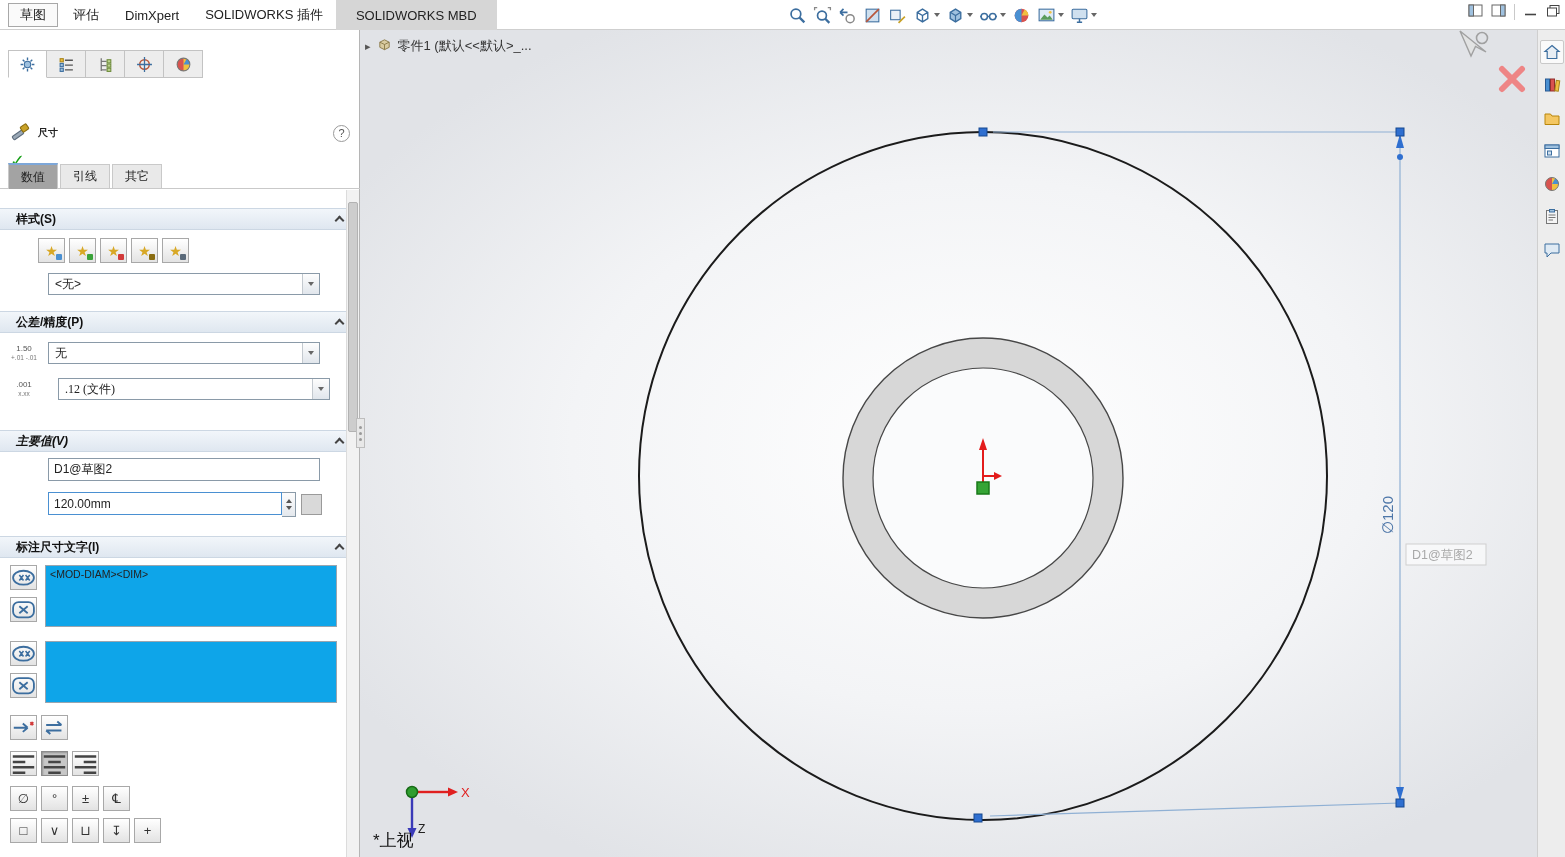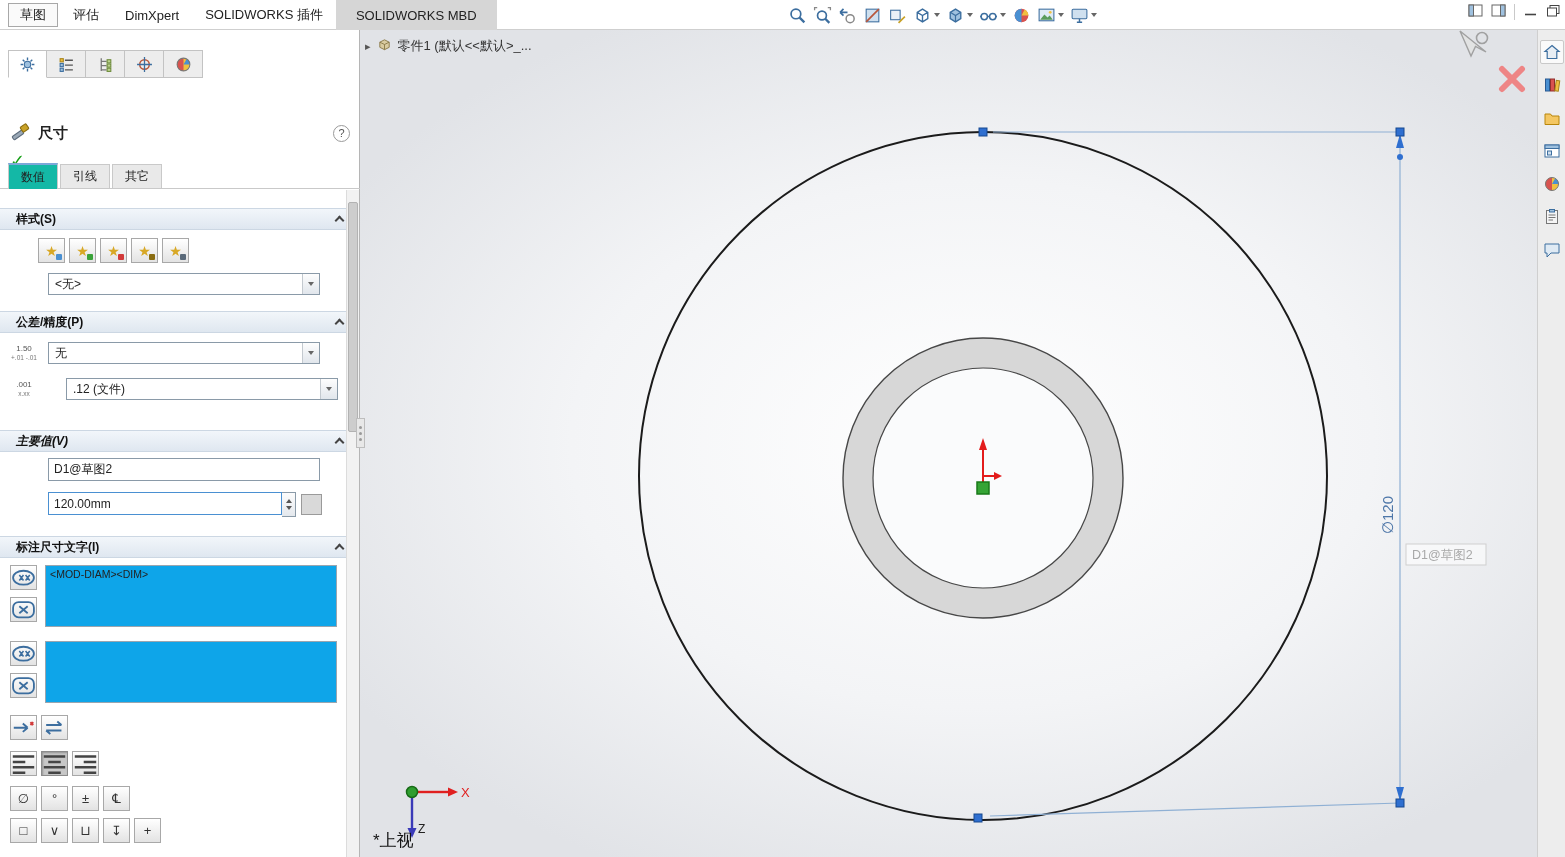--- a/index.html
+++ b/index.html
@@ -26,28 +26,28 @@
   .panel { position:absolute; left:0; top:30px; width:360px; bottom:0; background:#fff;
            border-right:1px solid #b5b5b5; }
   .mgr-tabs { position:absolute; left:8px; top:20px; height:28px; display:flex; }
   .mgr-tab { width:39px; height:28px; display:flex; align-items:center; justify-content:center;
              border:1px solid #c3c3c3; border-left:none; background:#ededed; cursor:default; }
   .mgr-tab:first-child { border-left:1px solid #c3c3c3; }
   .mgr-tab.active { background:#fff; border-bottom-color:#fff; }
   .mgr-tab svg { width:17px; height:17px; }
   .pm-header { position:absolute; left:0; top:88px; width:360px; height:30px; display:flex; align-items:center; padding:0 10px; }
   .pm-icon svg { width:20px; height:20px; }
-  .pm-title { font-size:15px; font-weight:bold; margin-left:8px; }
+  .pm-title { font-size:10px; font-weight:bold; margin-left:8px; }
   .help { margin-left:auto; width:17px; height:17px; border:1px solid #9a9a9a; border-radius:50%;
           display:flex; align-items:center; justify-content:center; font-size:11px; color:#555; cursor:default; }
   .pm-ok-row { position:absolute; left:10px; top:120px; }
   .ok { color:#17a017; font-size:18px; font-weight:bold; cursor:default; }
   .val-tabs { position:absolute; left:0; top:134px; width:360px; height:25px; display:flex; align-items:flex-end; padding-left:8px; border-bottom:1px solid #c9c9c9; }
   .vtab { padding:3px 12px; border:1px solid #c9c9c9; border-bottom:none; background:#e9e9e9; margin-right:2px; font-size:12px; cursor:default; }
-  .vtab.active { background:#14b8a6; position:relative; top:1px; padding-top:4px; border-top:2px solid #7da7d9; }
+  .vtab.active { background:#a3a3a3; position:relative; top:1px; padding-top:4px; border-top:2px solid #7da7d9; }
   .pm-content { position:absolute; left:0; top:160px; right:0; bottom:0; overflow:hidden; padding:0 18px 0 10px; }
   .pm-scroll { position:absolute; right:0; top:0; bottom:0; width:13px; background:#f2f2f2; border-left:1px solid #dcdcdc; }
   .pm-thumb { position:absolute; left:1px; right:1px; top:12px; height:230px; background:#cdcdcd; border:1px solid #b2b2b2; border-radius:2px; }
   .sec-header { height:22px; display:flex; align-items:center; justify-content:space-between; padding:0 16px;
                 background:linear-gradient(#f2f6fa,#dfe7f0); border-top:1px solid #ccd7e3; border-bottom:1px solid #ccd7e3;
                 font-weight:bold; color:#111; margin-left:-10px; margin-right:-18px; cursor:default; }
   .chev { width:7px; height:7px; border-left:2px solid #444; border-top:2px solid #444; transform:rotate(45deg); margin-top:3px; }
   .row { display:flex; align-items:center; }
   .dropdown { position:relative; height:22px; border:1px solid #8a9aa8; background:#fff; line-height:20px;
               padding:0 22px 0 6px; width:272px; cursor:default; overflow:hidden; white-space:nowrap; }
@@ -313,21 +313,21 @@
         <span class="dd-btn">
             <i class="dd-tri"></i>
           </span>
       </div>
     </div>
     <div class="row" style="margin-top:14px;">
       <div class="mini-ico">
         <div>.001</div>
         <div class="l2">x.xx</div>
       </div>
-      <div class="dropdown" style="margin-left:28px;">
+      <div class="dropdown" style="margin-left:20px;font-family:Liberation Serif, serif;">
         <span>.12 (文件)</span>
         <span class="dd-btn">
             <i class="dd-tri"></i>
           </span>
       </div>
     </div>
 
     <div class="sec-header" style="margin-top:30px;font-style:italic;">
       <span>主要值(V)</span>
         <i class="chev"></i>

